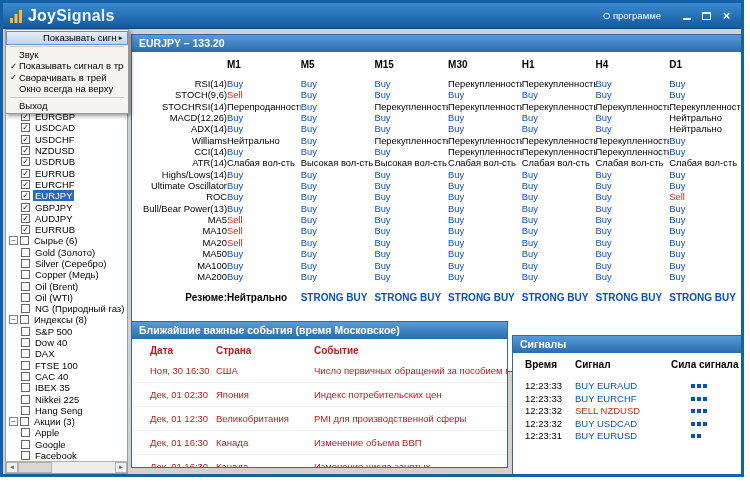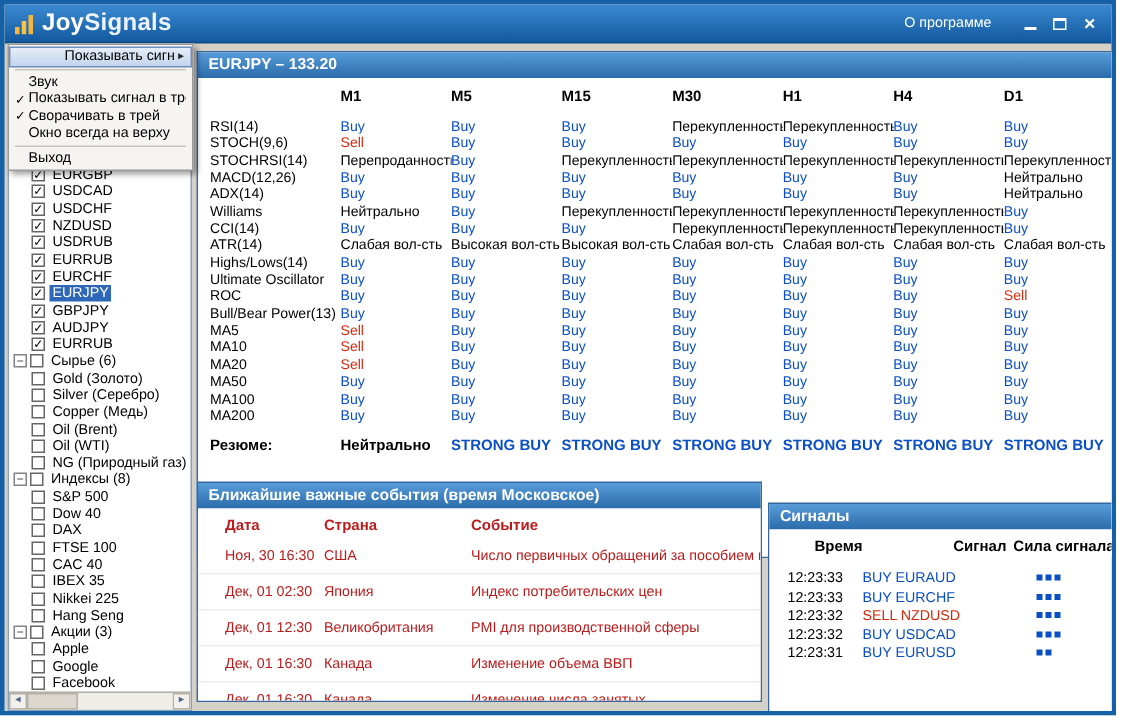--- a/index.html
+++ b/index.html
@@ -66,40 +66,40 @@
 
   .main-panel   { left: 128px; top: 31px;  width: 613px; height: 338px; }
   .events-panel { left: 128px; top: 318px; width: 377px; height: 147px; }
   .signals-panel{ left: 509px; top: 332px; width: 232px; height: 152px; }
 
   
   .sigtable { width: 100%; border-collapse: collapse; table-layout: fixed; color: #000; }
   .sigtable th { font-size: 10px; font-weight: bold; text-align: left; padding: 7px 0 8px; }
   .sigtable th:first-child { width: 95px; padding-left: 8px; }
   .sigtable td { font-size: 9.4px; padding: 0; line-height: 11.35px; white-space: nowrap; overflow: hidden; }
-  .sigtable td.name { padding-left: 8px; }
+  .sigtable td.name { padding-left: 8px; text-align: right; }
   .v-buy { color: var(--buy,#0b4fc4); }
   .v-sell { color: var(--sell,#d42b10); }
   .v-strong { color: var(--buy,#0b4fc4); font-weight: bold; }
   .v-plain { color: #000; }
   .summary td { padding-top: 10px; font-weight: bold; font-size: 10px; }
 
   
   .evtable { width: 100%; border-collapse: collapse; table-layout: fixed; color: #b91c1c; }
   .evtable th { text-align: left; font-weight: bold; font-size: 10px; padding: 6px 0 3px; }
   .evtable th:first-child, .evtable td:first-child { padding-left: 18px; }
   .evtable th:nth-child(1) { width: 84px; }
   .evtable th:nth-child(2) { width: 98px; }
   .evtable td { font-size: 9.5px; padding: 6px 0; line-height: 11px; white-space: nowrap; overflow: hidden; }
   .evtable tbody tr { border-bottom: 1px solid #ededed; }
   .evtable tbody tr:last-child { border-bottom: none; }
 
   
   .sgtable { width: 100%; border-collapse: collapse; table-layout: fixed; color: #000; }
-  .sgtable th { text-align: right; font-weight: bold; font-size: 10px; padding: 6px 0 10px; }
+  .sgtable th { text-align: left; font-weight: bold; font-size: 10px; padding: 6px 0 10px; }
   .sgtable th:first-child, .sgtable td:first-child { padding-left: 12px; }
   .sgtable th:nth-child(1) { width: 62px; }
   .sgtable th:nth-child(2) { width: 96px; }
   .sgtable td { font-size: 9.5px; padding: 0; line-height: 12.5px; white-space: nowrap; }
   .sg-str { padding-left: 20px !important; }
   .sq { display: inline-block; width: 4px; height: 4px; background: var(--buy,#0b4fc4); margin-right: 2px; vertical-align: middle; }
 
   
   .menu {
     position: absolute; left: 2px; top: 26px; width: 124px;

